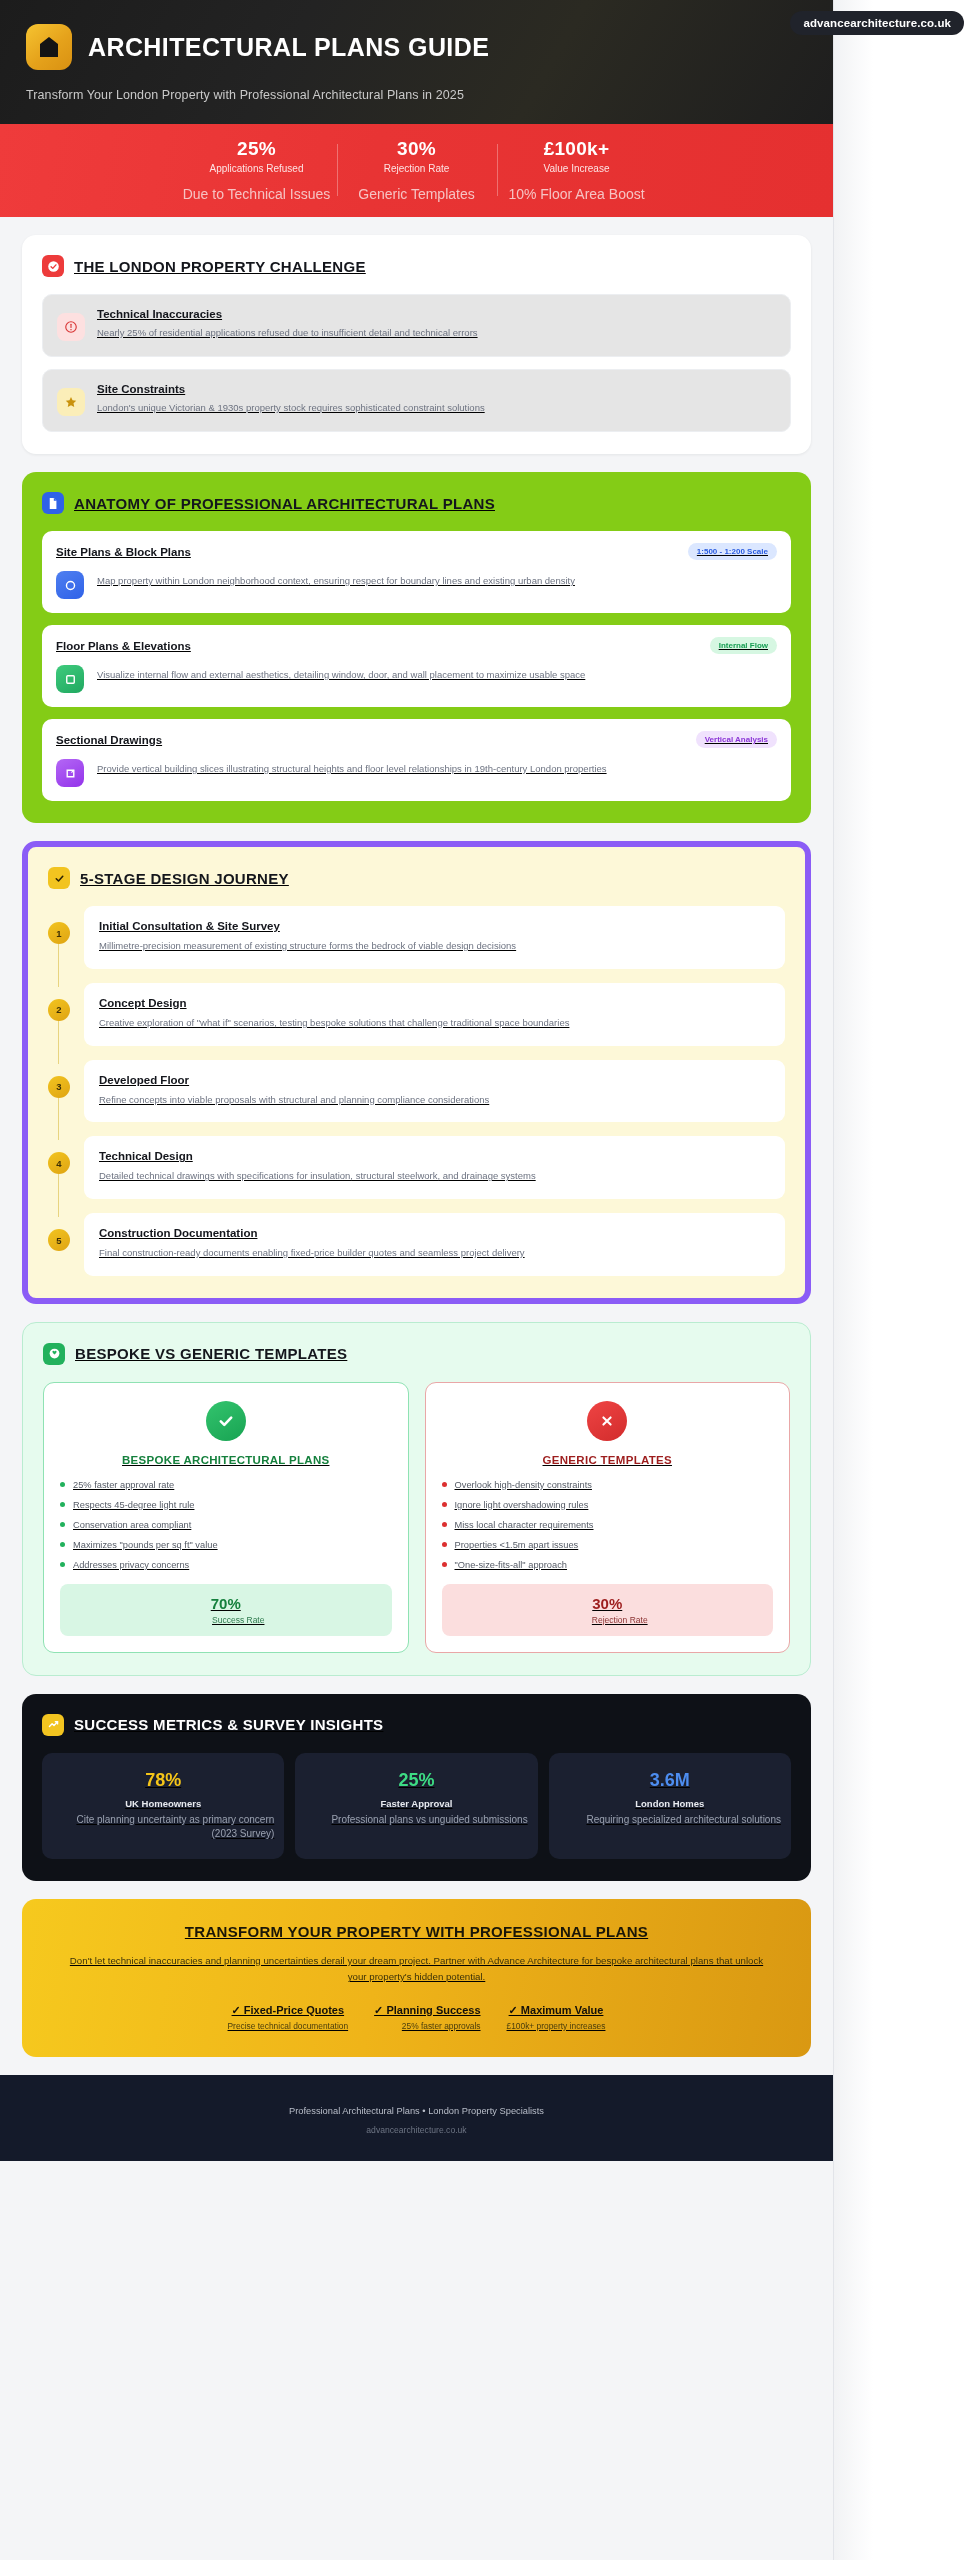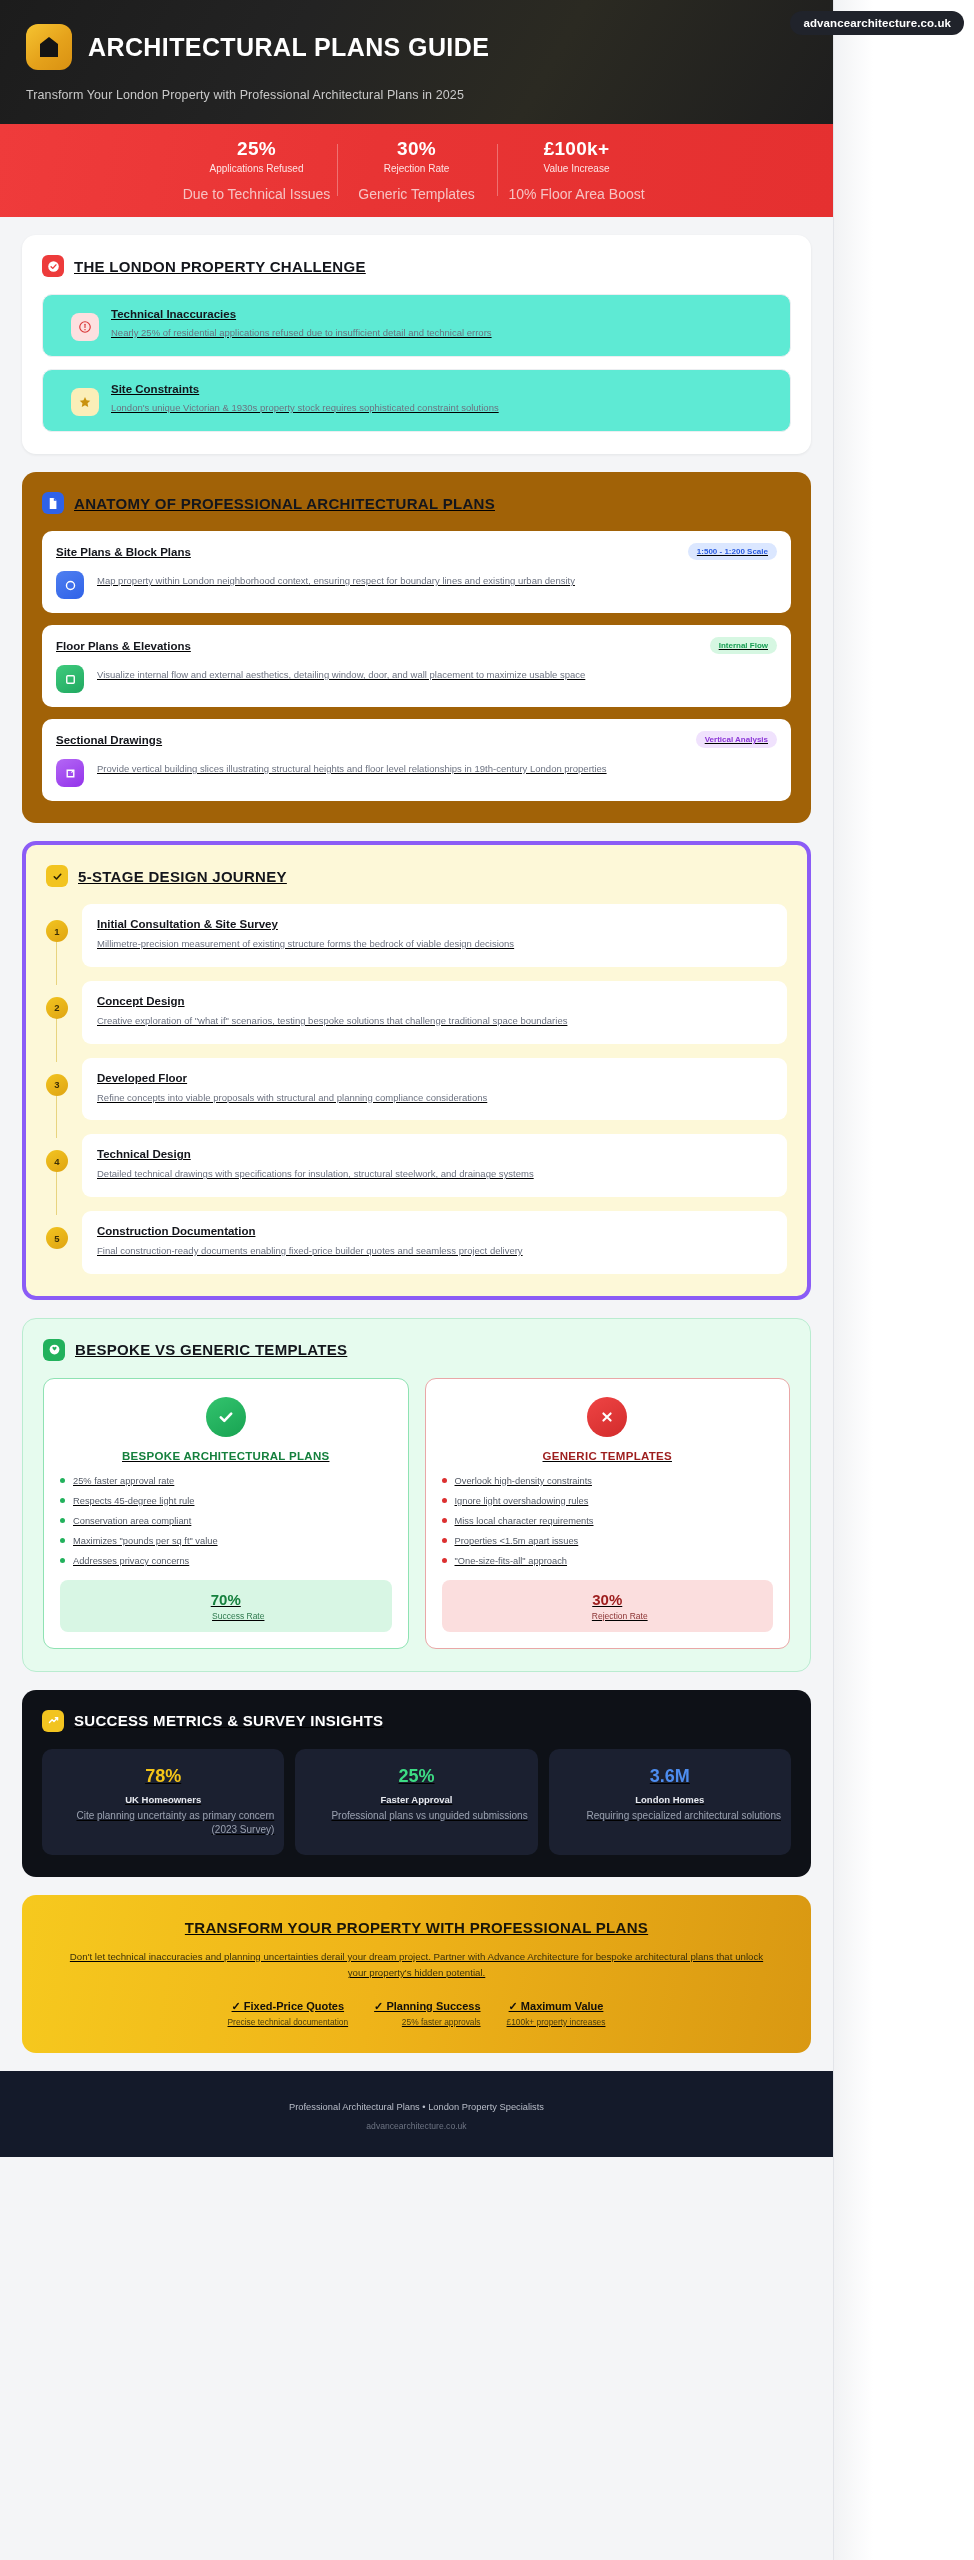--- a/index.html
+++ b/index.html
@@ -101,38 +101,38 @@
   .sec-badge {
     width: 22px; height: 22px; border-radius: 6px;
     display: flex; align-items: center; justify-content: center;
     flex: 0 0 auto;
   }
   .sec-title { font-size: 15px; font-weight: bold; letter-spacing: .3px; color: #14161c; }
 
   
   .sec-challenge { background: #ffffff; box-shadow: 0 1px 3px rgba(20,22,30,.07); }
   .chal-item {
-    background: #5eead4;
+    background: #e5e5e5;
     border: 1px solid #eceef1;
     border-radius: 10px;
-    padding: 13px 14px 15px 28px;
+    padding: 13px 14px 15px 14px;
     display: flex; gap: 12px;
     margin-bottom: 12px;
   }
   .chal-item:last-child { margin-bottom: 0; }
   .chal-ico {
     width: 28px; height: 28px; border-radius: 8px; flex: 0 0 auto;
     display: flex; align-items: center; justify-content: center;
     margin-top: 5px;
   }
   .chal-tl { font-size: 11.5px; font-weight: bold; color: #14161c; }
   .chal-ds { font-size: 9.5px; color: #6c7280; margin-top: 6px; line-height: 1.45; }
 
   
-  .sec-anatomy { background: #a16207; }
+  .sec-anatomy { background: #84cc16; }
   .ana-item {
     background: #ffffff; border-radius: 10px;
     padding: 12px 14px 14px 14px; margin-bottom: 12px;
   }
   .ana-item:last-child { margin-bottom: 0; }
   .ana-top { display: flex; align-items: center; justify-content: space-between; }
   .ana-tl { font-size: 11.5px; font-weight: bold; color: #14161c; }
   .ana-badge {
     font-size: 8px; font-weight: bold; padding: 4px 9px; border-radius: 10px;
   }
@@ -140,21 +140,21 @@
   .b-green { background: #d6f7e2; color: #169d52; }
   .b-purple { background: #f0e2fd; color: #8b35d6; }
   .ana-body { display: flex; gap: 13px; margin-top: 11px; align-items: flex-start; }
   .ana-ico {
     width: 28px; height: 28px; border-radius: 8px; flex: 0 0 auto;
     display: flex; align-items: center; justify-content: center;
   }
   .ana-ds { font-size: 9.5px; color: #6c7280; line-height: 1.6; padding-top: 2px; }
 
   
-  .sec-journey { background: #fdf8d8; border: 4px solid #8b5cf6; }
+  .sec-journey { background: #fdf8d8; border: 6px solid #8b5cf6; }
   .jr-list { position: relative; }
   .jr-item { display: flex; gap: 14px; margin-bottom: 14px; position: relative; }
   .jr-item:last-child { margin-bottom: 0; }
   .jr-railwrap { width: 22px; flex: 0 0 auto; position: relative; }
   .jr-num {
     width: 22px; height: 22px; border-radius: 50%;
     background: linear-gradient(150deg,#f2c420,#dfa412);
     color: #3c2f05; font-size: 9.5px; font-weight: bold;
     display: flex; align-items: center; justify-content: center;
     position: absolute; top: 16px; left: 0; z-index: 2;

